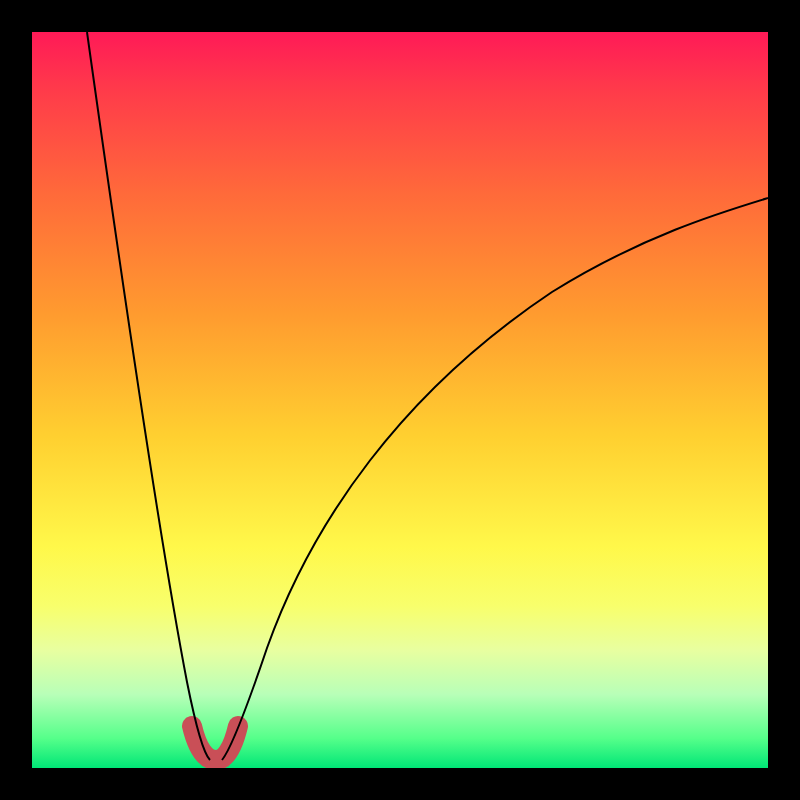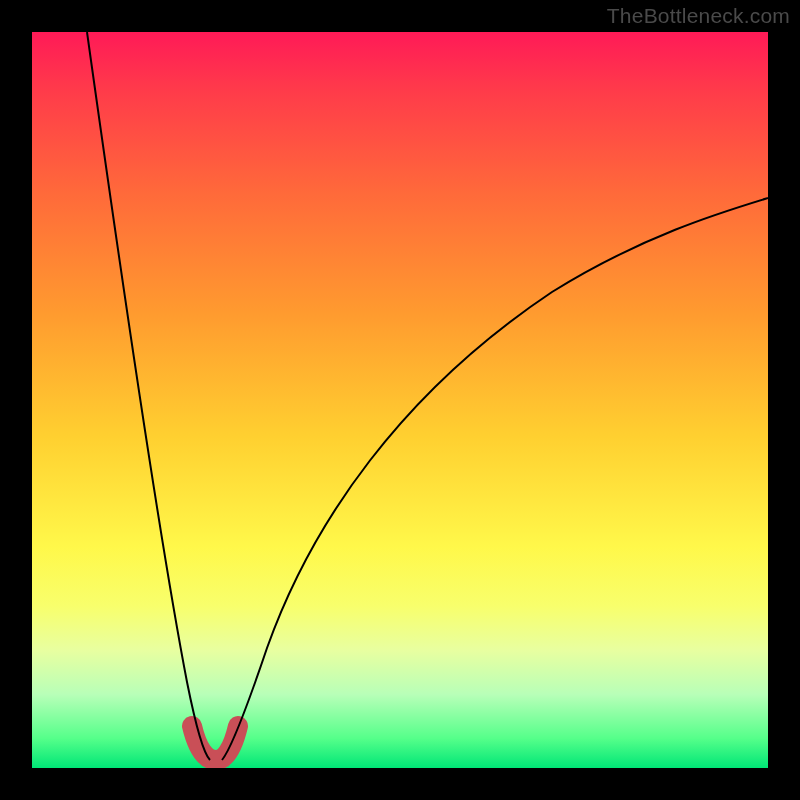--- a/index.html
+++ b/index.html
@@ -70,14 +70,13 @@
       <path class="curve-main" d="M 55 0
                C 90 250, 130 520, 155 650
                C 165 700, 172 722, 178 728"></path>
 
       <path class="curve-main" d="M 190 728
                C 198 718, 210 690, 235 616
                C 280 490, 370 360, 520 260
                C 610 204, 690 180, 736 166"></path>
     </svg>
   </div>
-  <div class="watermark">TheBottleneck.com</div>
 </div>
 
 </body></html>

